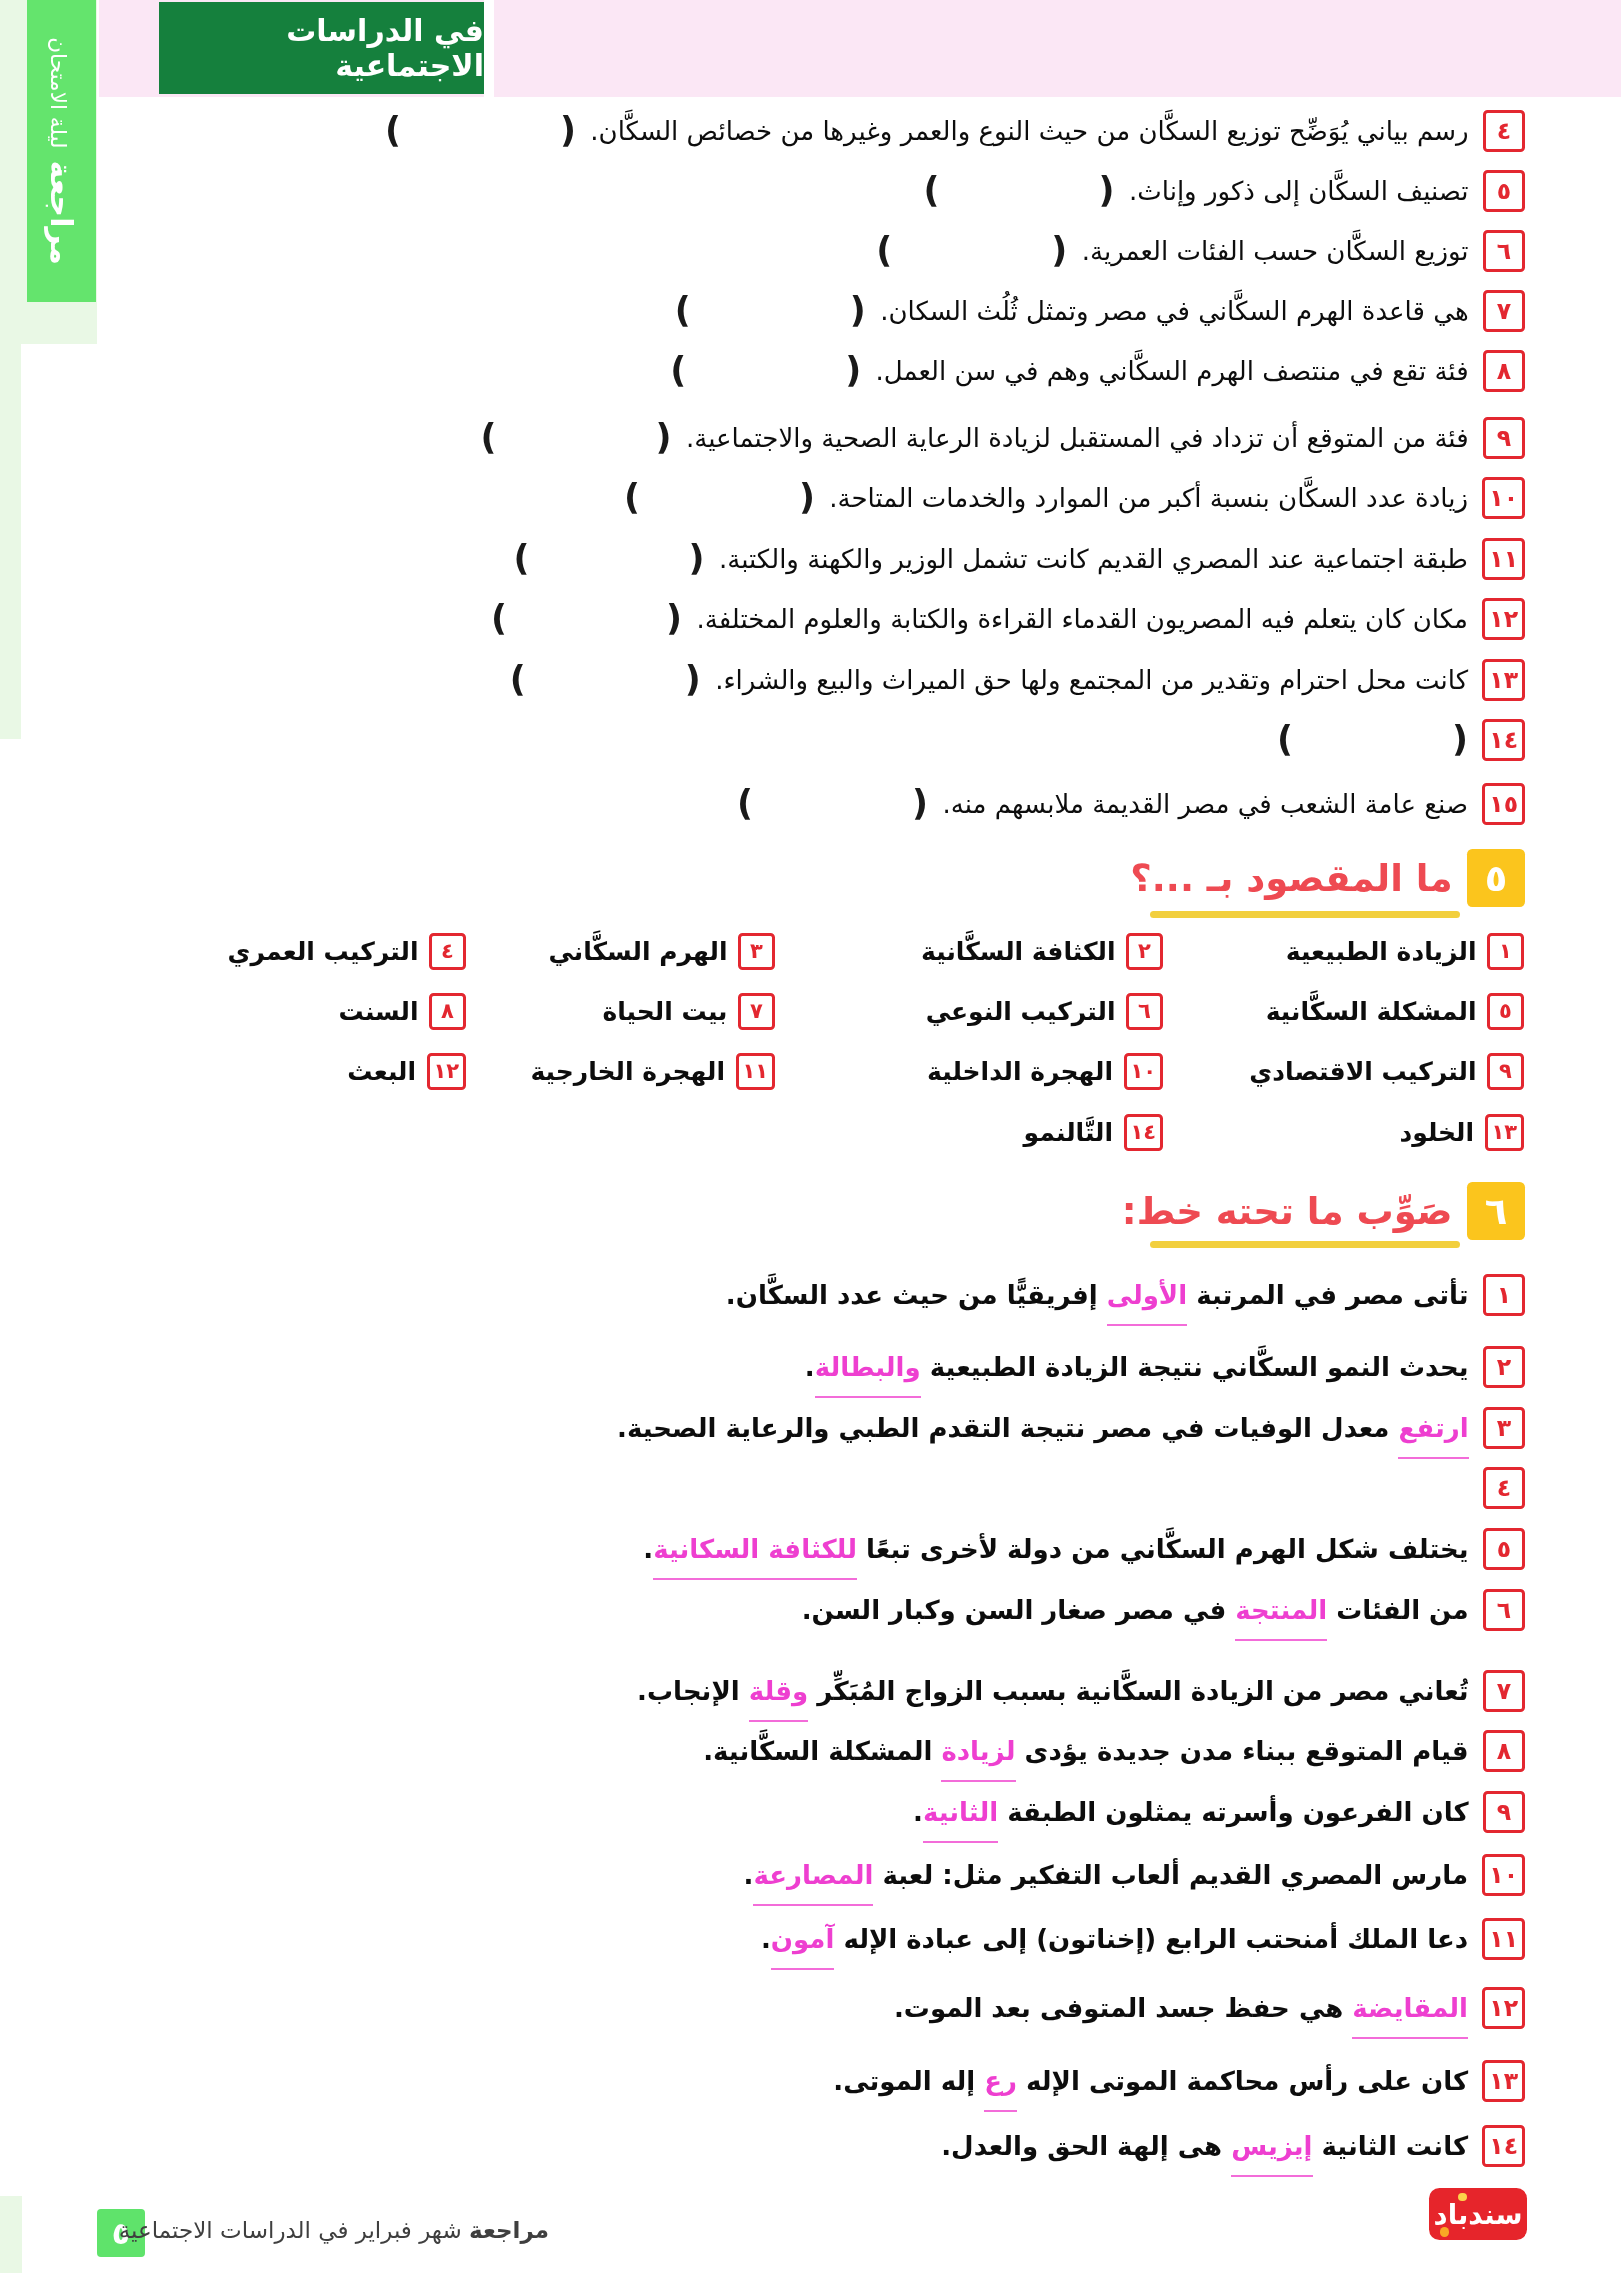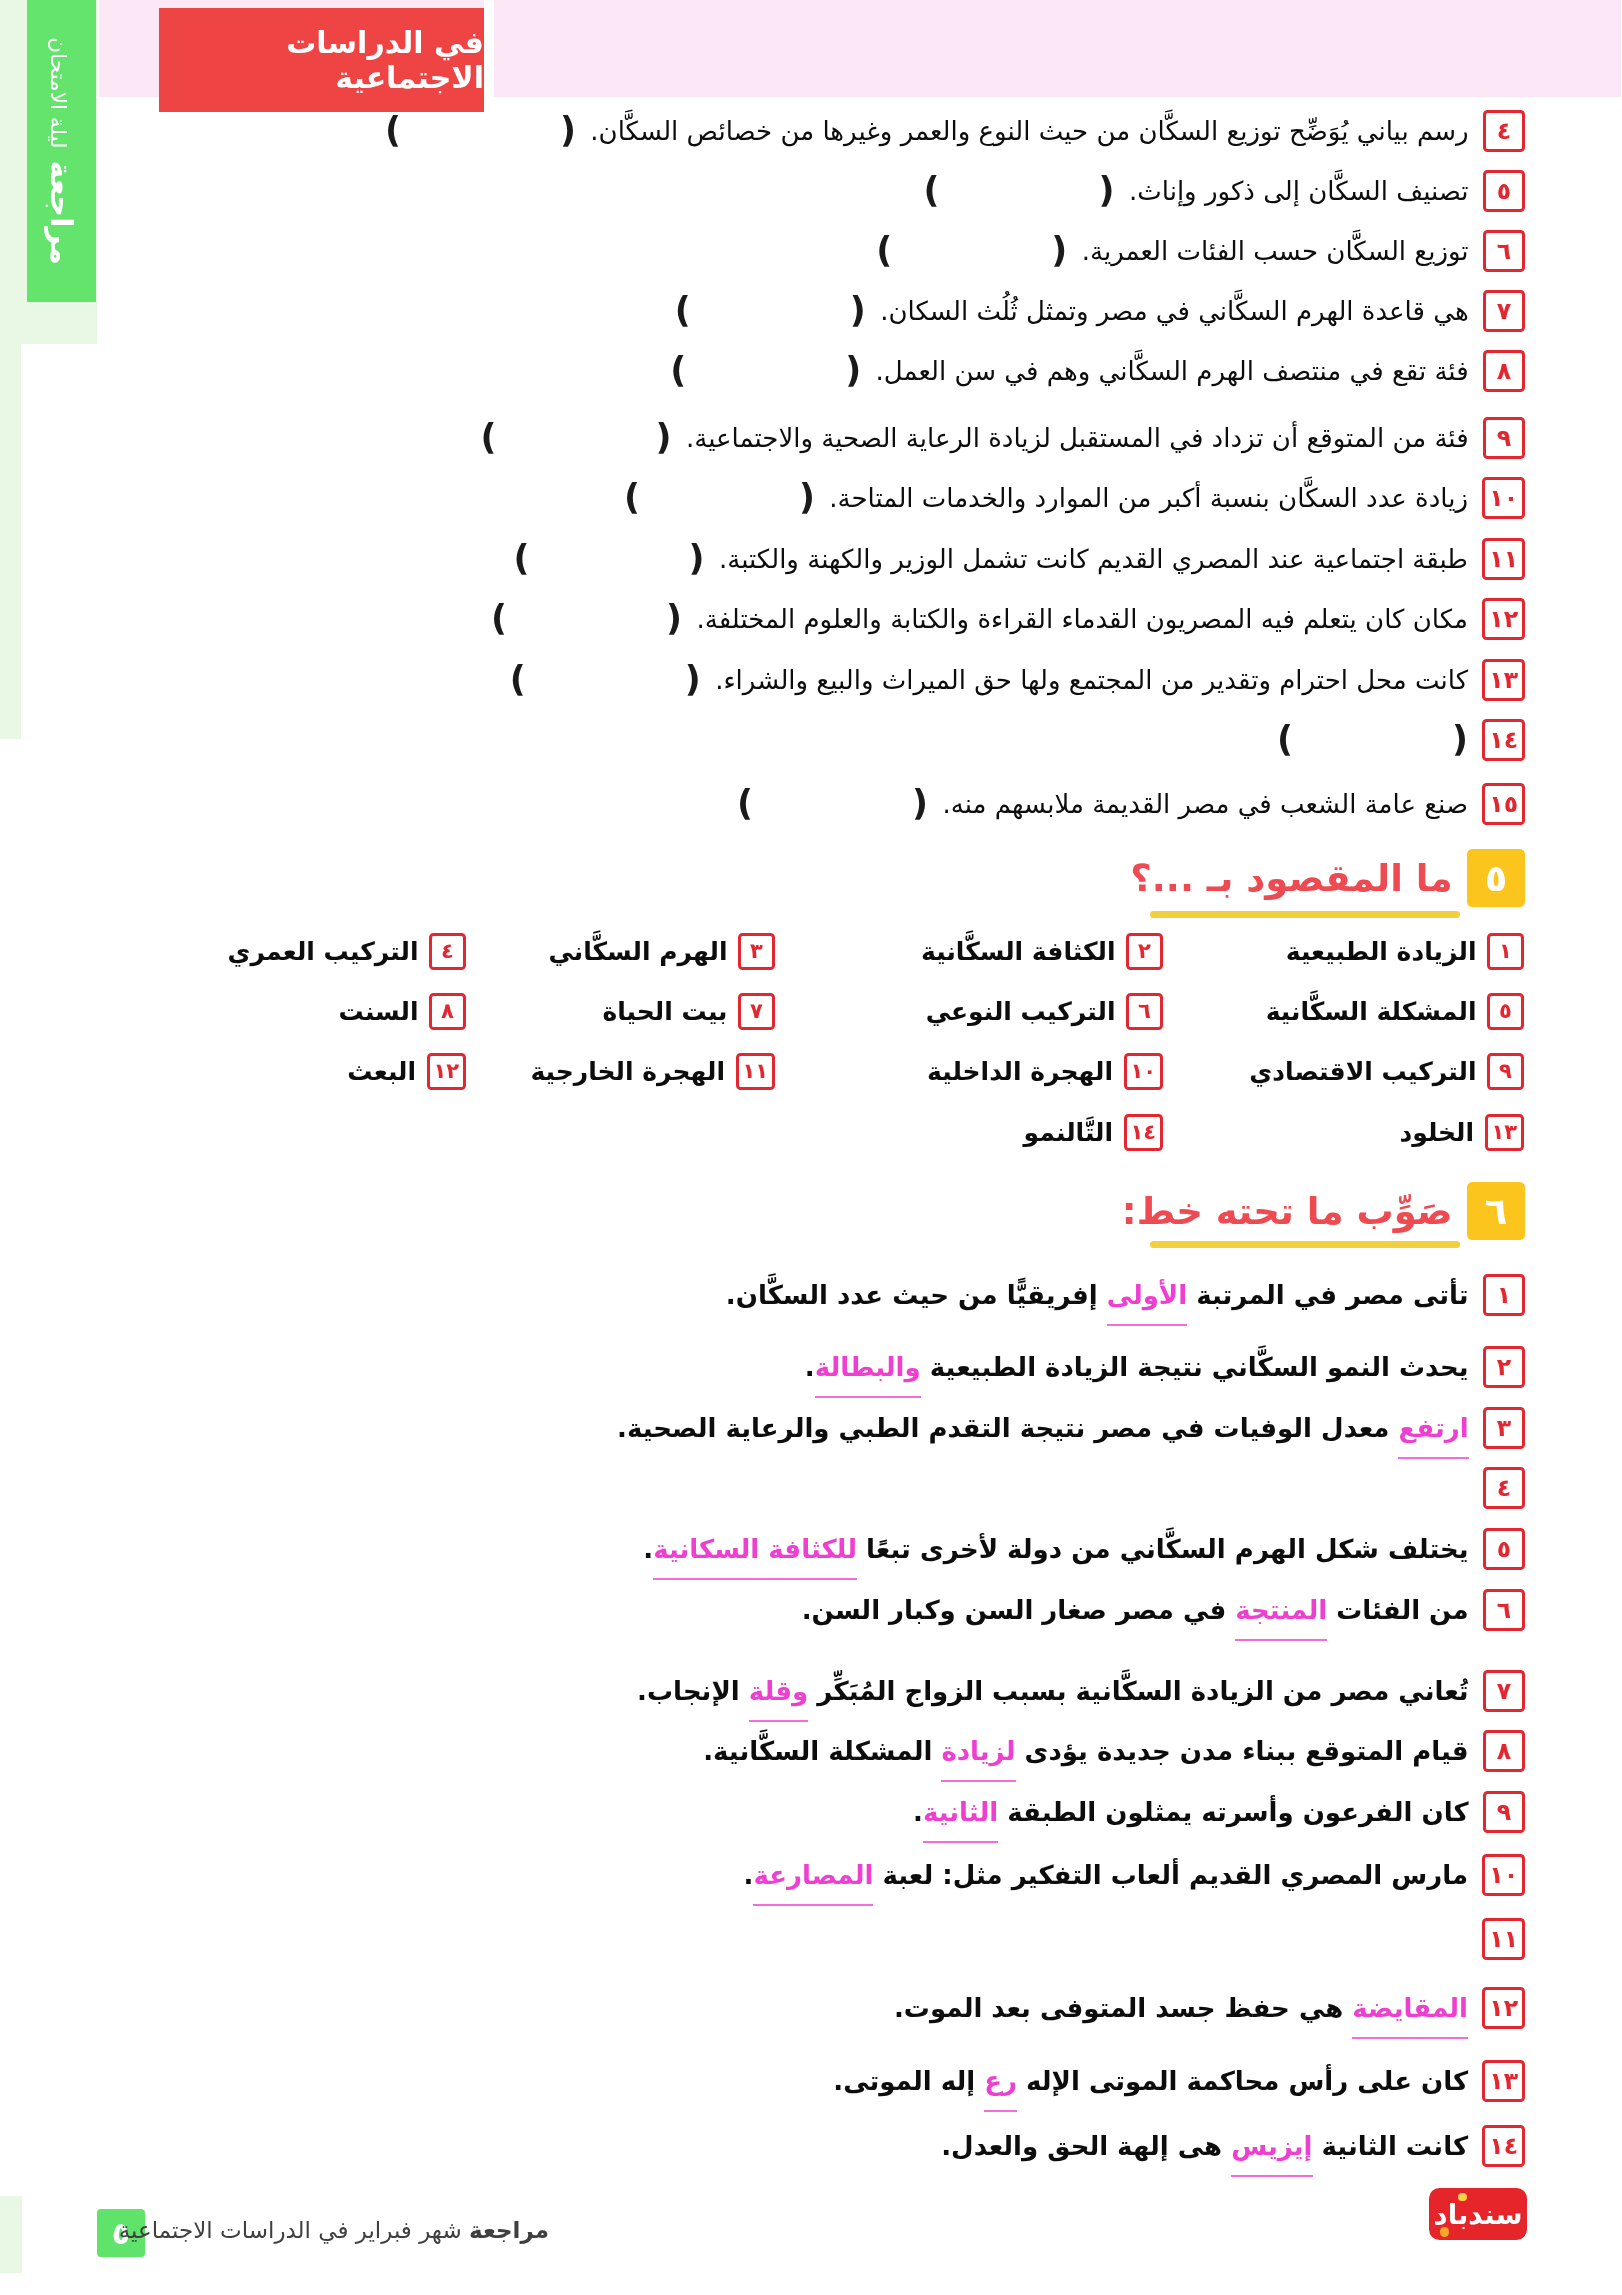--- a/index.html
+++ b/index.html
@@ -19,22 +19,22 @@
   .green-strip .rot{
     position:absolute;top:50%;left:50%;
     transform:translate(-50%,-50%) rotate(90deg);
     white-space:nowrap;direction:rtl;color:#ffffff;text-align:center;
   }
   .brand-bold{font-size:30px;font-weight:800;margin-left:11.8px;}
   .brand-rest{font-size:21.6px;font-weight:500;}
   
   .pink-band{position:absolute;top:0;height:97px;background:#fbe7f5;}
   .pink-title-box{
-    position:absolute;left:160px;top:8px;width:325px;height:104px;
-    background:#ef4444;display:flex;align-items:center;justify-content:center;
+    position:absolute;left:160px;top:2px;width:325px;height:92px;
+    background:#15803d;display:flex;align-items:center;justify-content:center;
   }
   .pink-title-box span{color:#fff;font-size:30px;font-weight:800;}
   
   .numbox{
     box-sizing:border-box;min-width:42px;height:42px;padding:0 3.9px;
     border:3.9px solid #e32730;border-radius:4.6px;background:#fff;
     color:#e32730;font-weight:800;font-size:23.6px;
     display:flex;align-items:center;justify-content:center;flex:0 0 auto;
   }
   .numbox.small{min-width:37px;height:37px;border-width:3.3px;font-size:21px;}
@@ -315,20 +315,21 @@
       <div class="corr-row" style="top: 1790px;">
         <span class="numbox">٩</span>
         <span class="corr-text"><span>كان الفرعون وأسرته يمثلون الطبقة </span><span class="pink">الثانية</span><span>.</span></span>
       </div>
       <div class="corr-row" style="top: 1853px;">
         <span class="numbox">١٠</span>
         <span class="corr-text"><span>مارس المصري القديم ألعاب التفكير مثل: لعبة </span><span class="pink">المصارعة</span><span>.</span></span>
       </div>
       <div class="corr-row" style="top: 1917px;">
         <span class="numbox">١١</span>
+        <span class="corr-text"><span>دعا الملك أمنحتب الرابع (إخناتون) إلى عبادة الإله </span><span class="pink">آمون</span><span>.</span></span>
       </div>
       <div class="corr-row" style="top: 1986px;">
         <span class="numbox">١٢</span>
         <span class="corr-text"><span class="pink">المقايضة</span><span> هي حفظ جسد المتوفى بعد الموت.</span></span>
       </div>
       <div class="corr-row" style="top: 2059px;">
         <span class="numbox">١٣</span>
         <span class="corr-text"><span>كان على رأس محاكمة الموتى الإله </span><span class="pink">رع</span><span> إله الموتى.</span></span>
       </div>
       <div class="corr-row" style="top: 2124px;">

